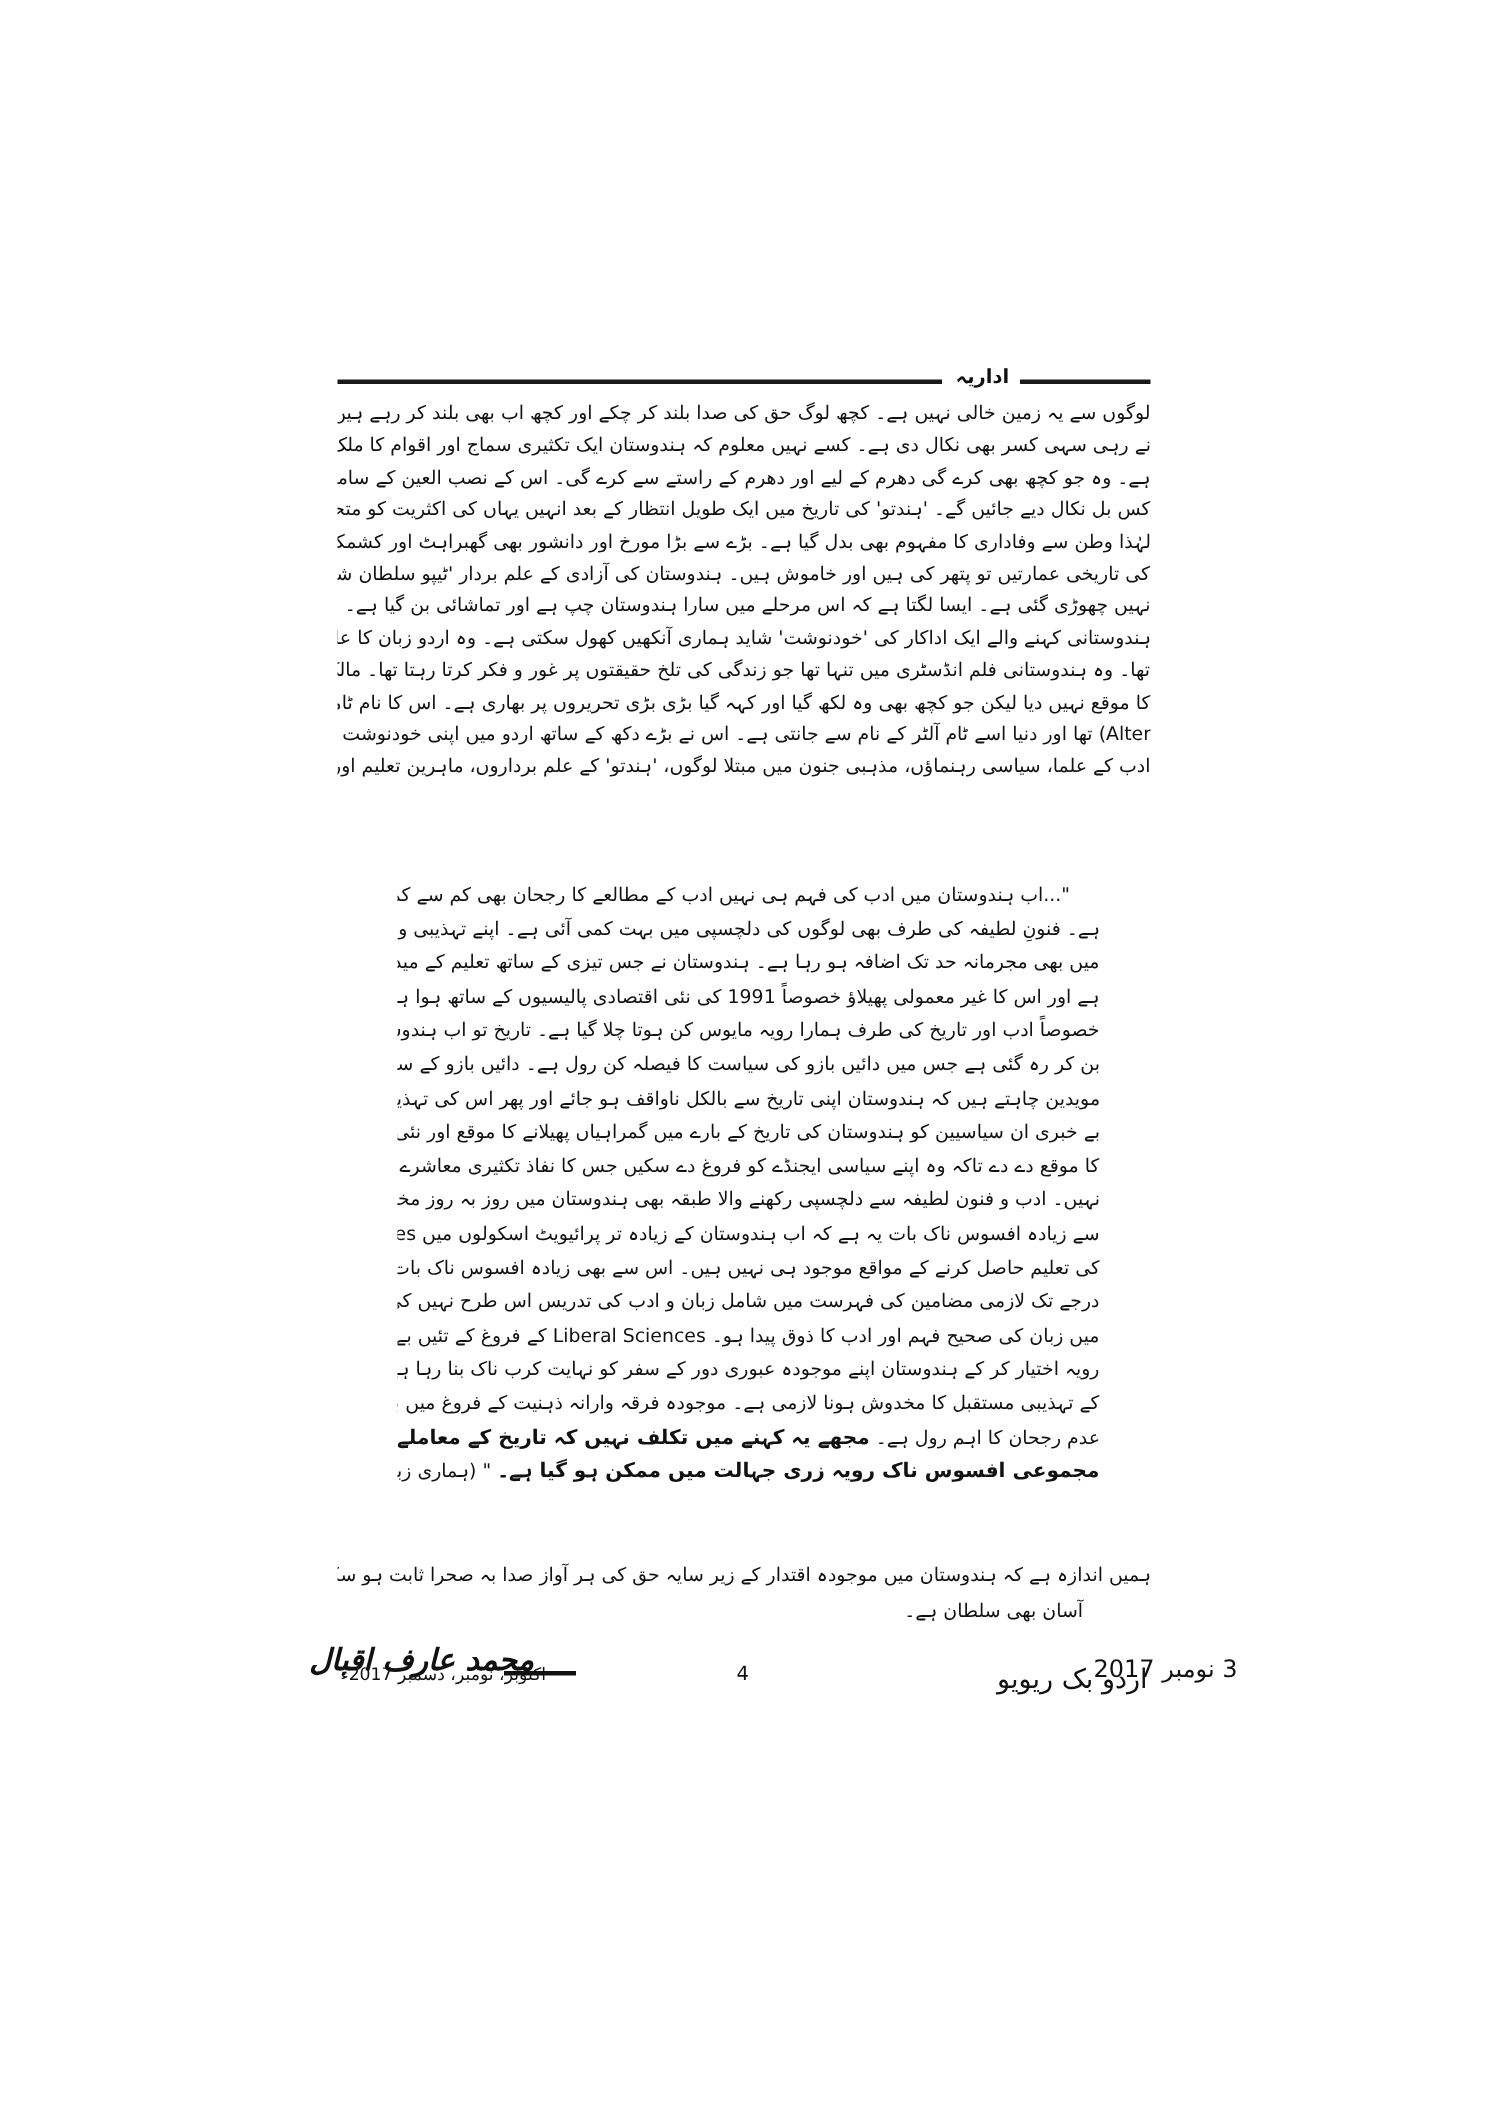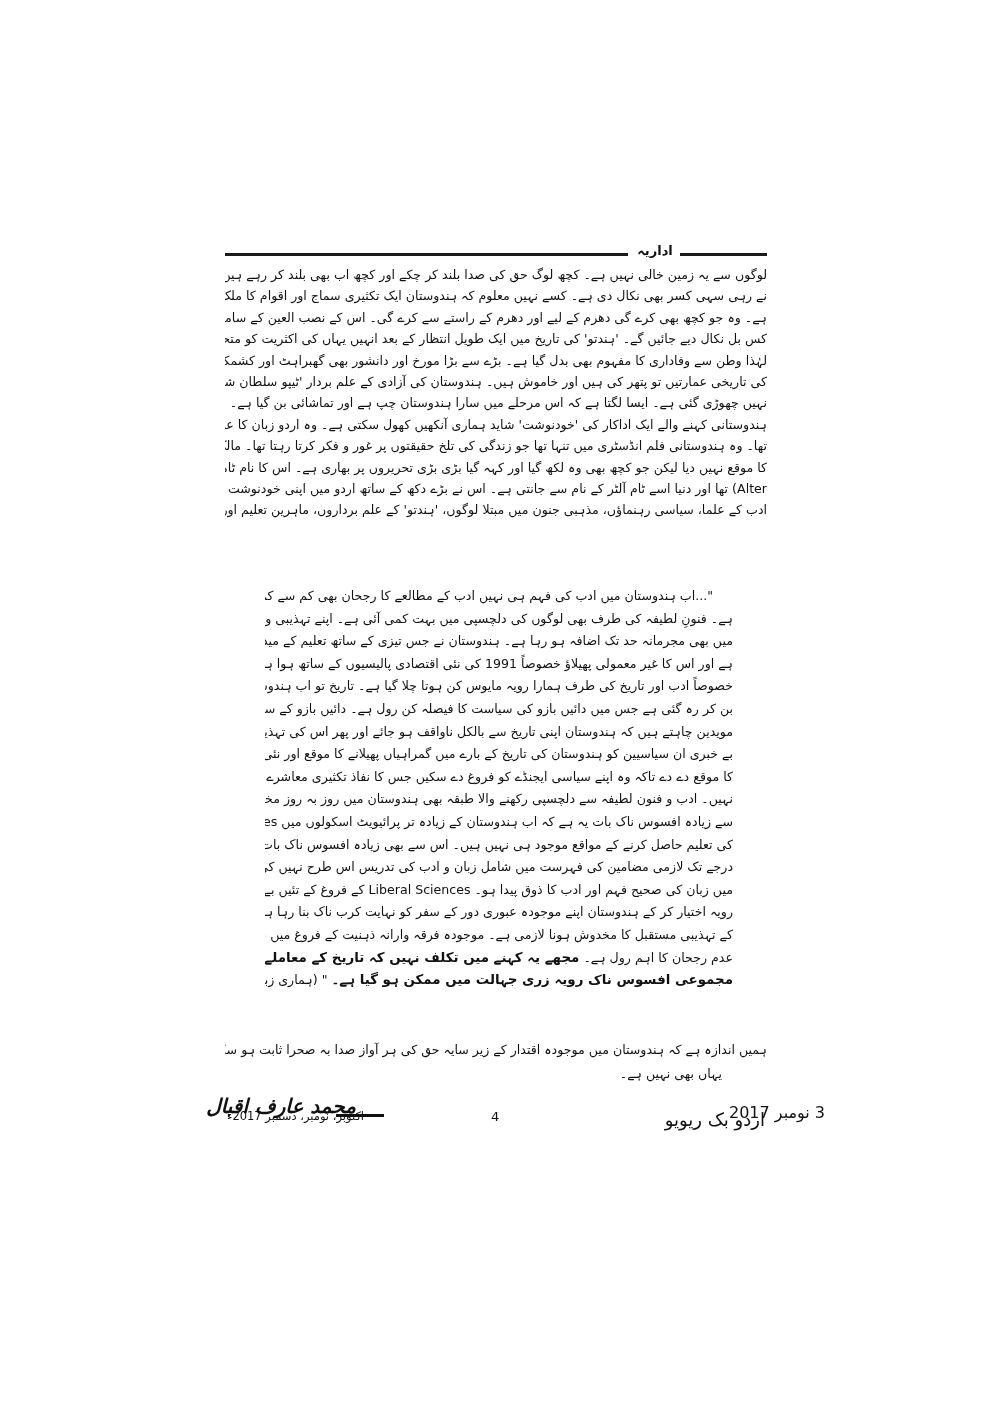--- a/index.html
+++ b/index.html
@@ -93,21 +93,21 @@
     </span>
     <span class="line last">
       <span class="bold">مجموعی افسوس ناک رویہ زری جہالت میں ممکن ہو گیا ہے۔</span>
       <span>"</span>
       <span>(ہماری زبان، نئی دہلی، یکم تا 7 نومبر 2017)</span>
     </span>
   </div>
 
   <div class="closing">
     <span class="line">ہمیں اندازہ ہے کہ ہندوستان میں موجودہ اقتدار کے زیر سایہ حق کی ہر آواز صدا بہ صحرا ثابت ہو سکتی ہے۔ لیکن حق کی آواز کو دبانا</span>
-    <span class="line l2">یہاں بھی نہیں ہے۔</span>
+    <span class="line l2">آسان بھی سلطان ہے۔</span>
   </div>
 
   <div class="date-line">3 نومبر 2017</div>
 
   <div class="signature">
     <span class="dash"></span>
     <span class="name">محمد عارف اقبال</span>
   </div>
 
   <div class="footer">

